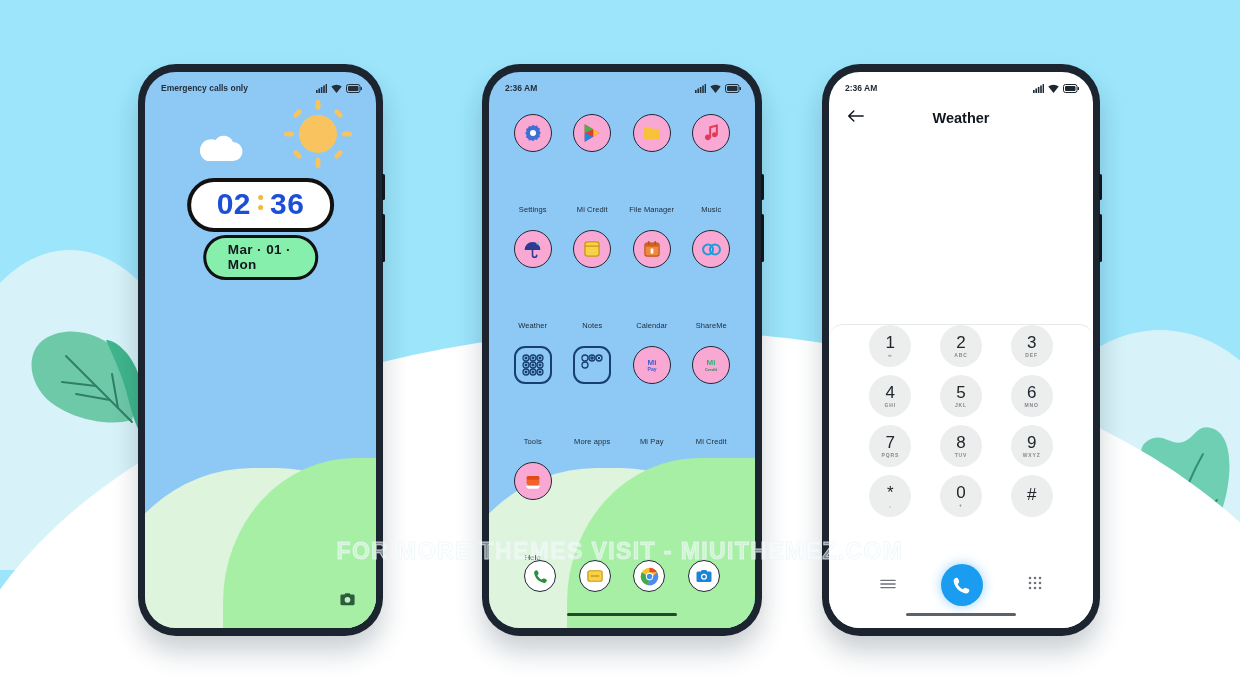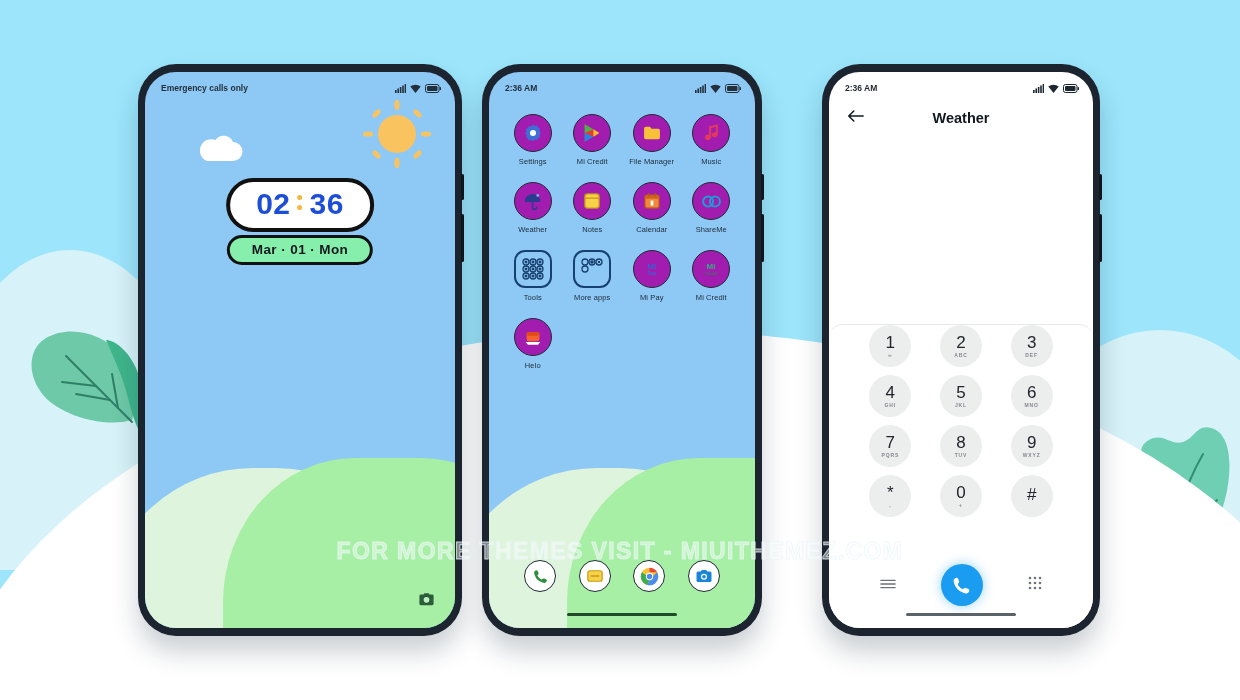--- a/index.html
+++ b/index.html
@@ -50,21 +50,21 @@
     position: relative;
     width: 100%; height: 100%;
     border-radius: 31px;
     overflow: hidden;
   }
   .btn-side {
     position: absolute; right: -2px;
     width: 3px; background: #10161e; border-radius: 2px;
   }
 
-  #phone1 { left: 138px; top: 64px; width: 324px; height: 572px; }
+  #phone1 { left: 138px; top: 64px; width: 245px; height: 572px; }
   #phone2 { left: 482px; top: 64px; width: 280px; height: 572px; }
   #phone3 { left: 822px; top: 64px; width: 278px; height: 572px; }
 
   
   .wall { position: absolute; inset: 0; background: #8ec8f5; overflow: hidden; }
   .mnt-light {
     position: absolute; left: -42px; bottom: -170px;
     width: 300px; height: 330px;
     background: #dff4dc;
     border-radius: 46% 46% 0 0 / 40% 40% 0 0;
@@ -116,26 +116,26 @@
   
   .grid {
     position: absolute; top: 42px; left: 0; right: 0;
     padding: 0 14px;
     display: grid; grid-template-columns: repeat(4, 1fr);
     row-gap: 16px;
   }
   .app { display: flex; flex-direction: column; align-items: center; gap: 5px; }
   .app .ico {
     width: 38px; height: 38px; border-radius: 50%;
-    background: #a21caf; border: 1.6px solid #1f2a36;
+    background: #f9a8d4; border: 1.6px solid #1f2a36;
     display: flex; align-items: center; justify-content: center;
     overflow: hidden;
   }
   .app .ico.sq { border-radius: 11px; background: transparent; border: 2px solid #17406f; }
-  .app .lbl { font-size: 7.5px; color: #1c2a37; font-weight: 500; letter-spacing: .1px; white-space: nowrap; }
+  .app .lbl { font-size: 7.5px; color: #1c2a37; font-weight: 500; letter-spacing: .1px; white-space: nowrap; margin-top: 48px; }
 
   .dock {
     position: absolute; left: 0; right: 0; bottom: 36px;
     display: flex; justify-content: space-around; padding: 0 24px;
   }
   .dock .ico {
     width: 32px; height: 32px; border-radius: 50%;
     background: #fff; border: 1.6px solid #1f2a36;
     display: flex; align-items: center; justify-content: center; overflow: hidden;
   }

